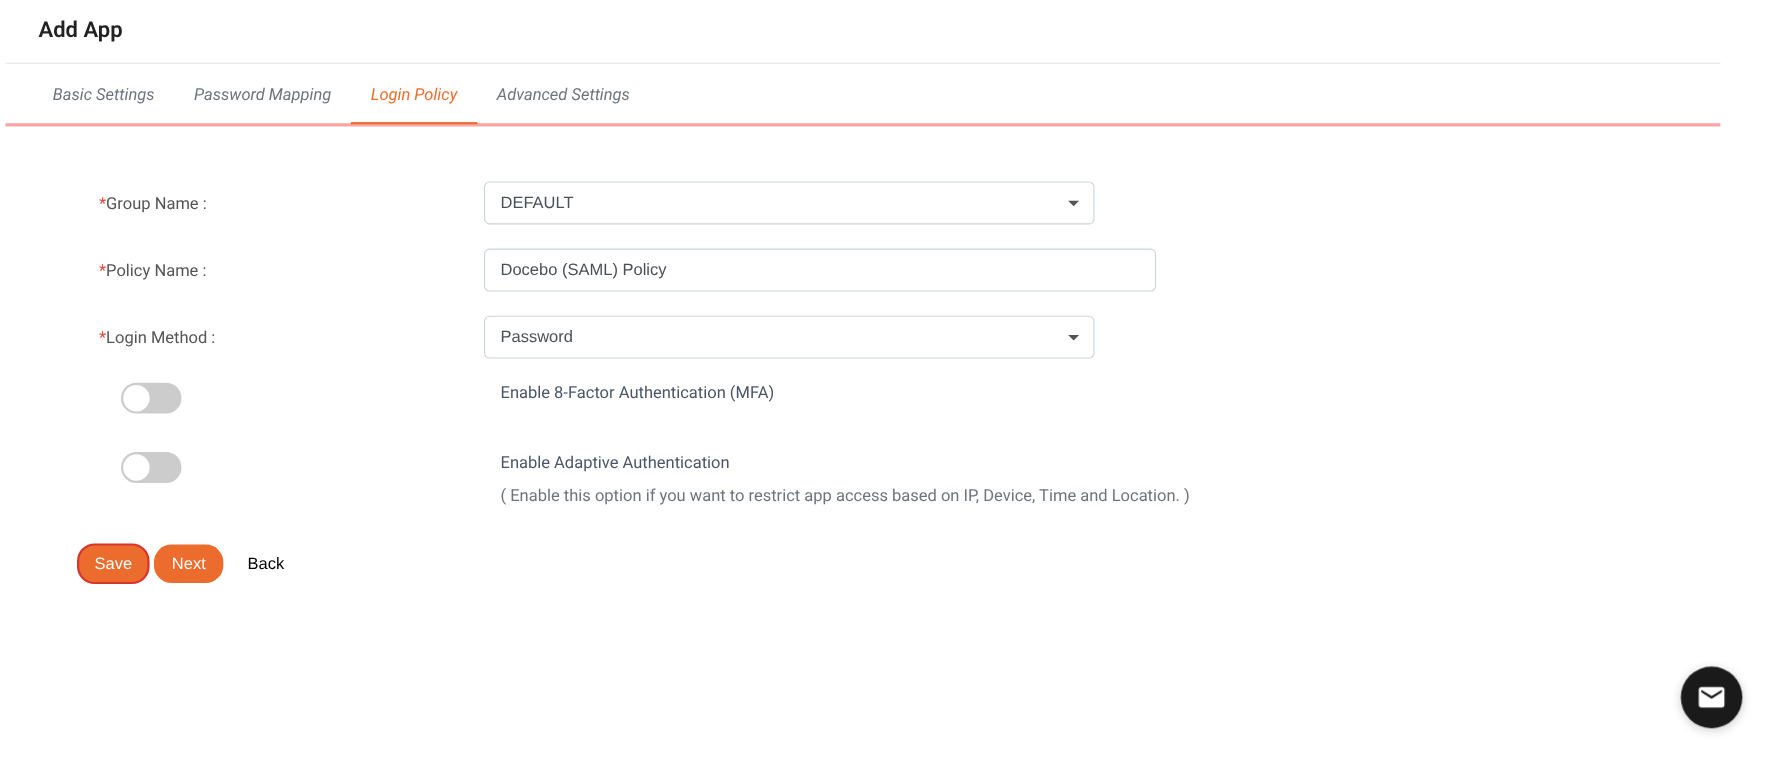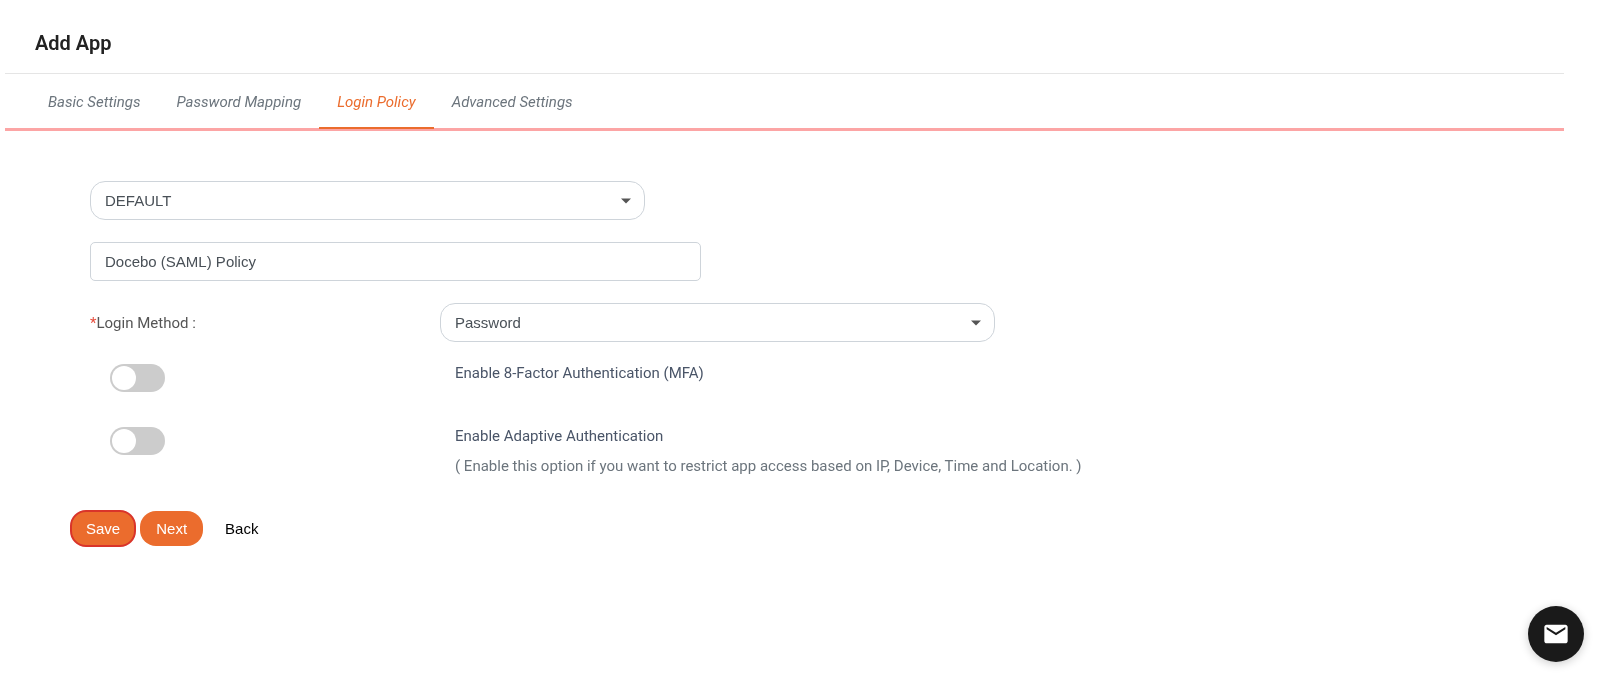--- a/index.html
+++ b/index.html
@@ -8,21 +8,21 @@
       box-sizing: border-box;
     }
     
     body {
       font-family: -apple-system, BlinkMacSystemFont, "Segoe UI", Roboto, "Helvetica Neue", Arial, sans-serif;
       background: #fff;
       color: #333;
     }
     
     .page-header {
-      padding: 31px 30px 18px 30px;
+      padding: 15px 30px 18px 30px;
       border-bottom: 1px solid #e5e5e5;
       margin-left: 5px;
       margin-right: 50px;
     }
     
     .page-title {
       font-size: 20px;
       font-weight: 600;
       color: #222;
     }
@@ -97,21 +97,20 @@
       width: 0;
       height: 0;
       border-left: 5px solid transparent;
       border-right: 5px solid transparent;
       border-top: 5px solid #555;
       pointer-events: none;
     }
     
     .select-wrapper select {
       width: 100%;
-      border-radius: 15px;
     }
     
     .note-box {
       background: #d9edf7;
       padding: 25px 18px;
       margin: 10px 0 40px -15px;
       color: #4a5568;
       font-size: 15px;
       border-radius: 2px;
       width: calc(100% + 15px);
@@ -223,28 +222,34 @@
 <div class="tabs">
   <div class="tab">Basic Settings</div>
   <div class="tab">Password Mapping</div>
   <div class="tab active">Login Policy</div>
   <div class="tab">Advanced Settings</div>
 </div>
 
 <div class="form-container">
 
   <div class="form-row">
+    <label class="form-label">
+      <span class="required">*</span><span>Group Name :</span>
+    </label>
     <div class="select-wrapper">
       <select class="form-control">
         <option>DEFAULT</option>
       </select>
     </div>
   </div>
 
   <div class="form-row">
+    <label class="form-label">
+      <span class="required">*</span><span>Policy Name :</span>
+    </label>
     <input type="text" class="form-control" value="Docebo (SAML) Policy" style="">
   </div>
 
   <div class="form-row">
     <label class="form-label">
       <span class="required">*</span><span>Login Method :</span>
     </label>
     <div class="select-wrapper">
       <select class="form-control">
         <option>Password</option>

